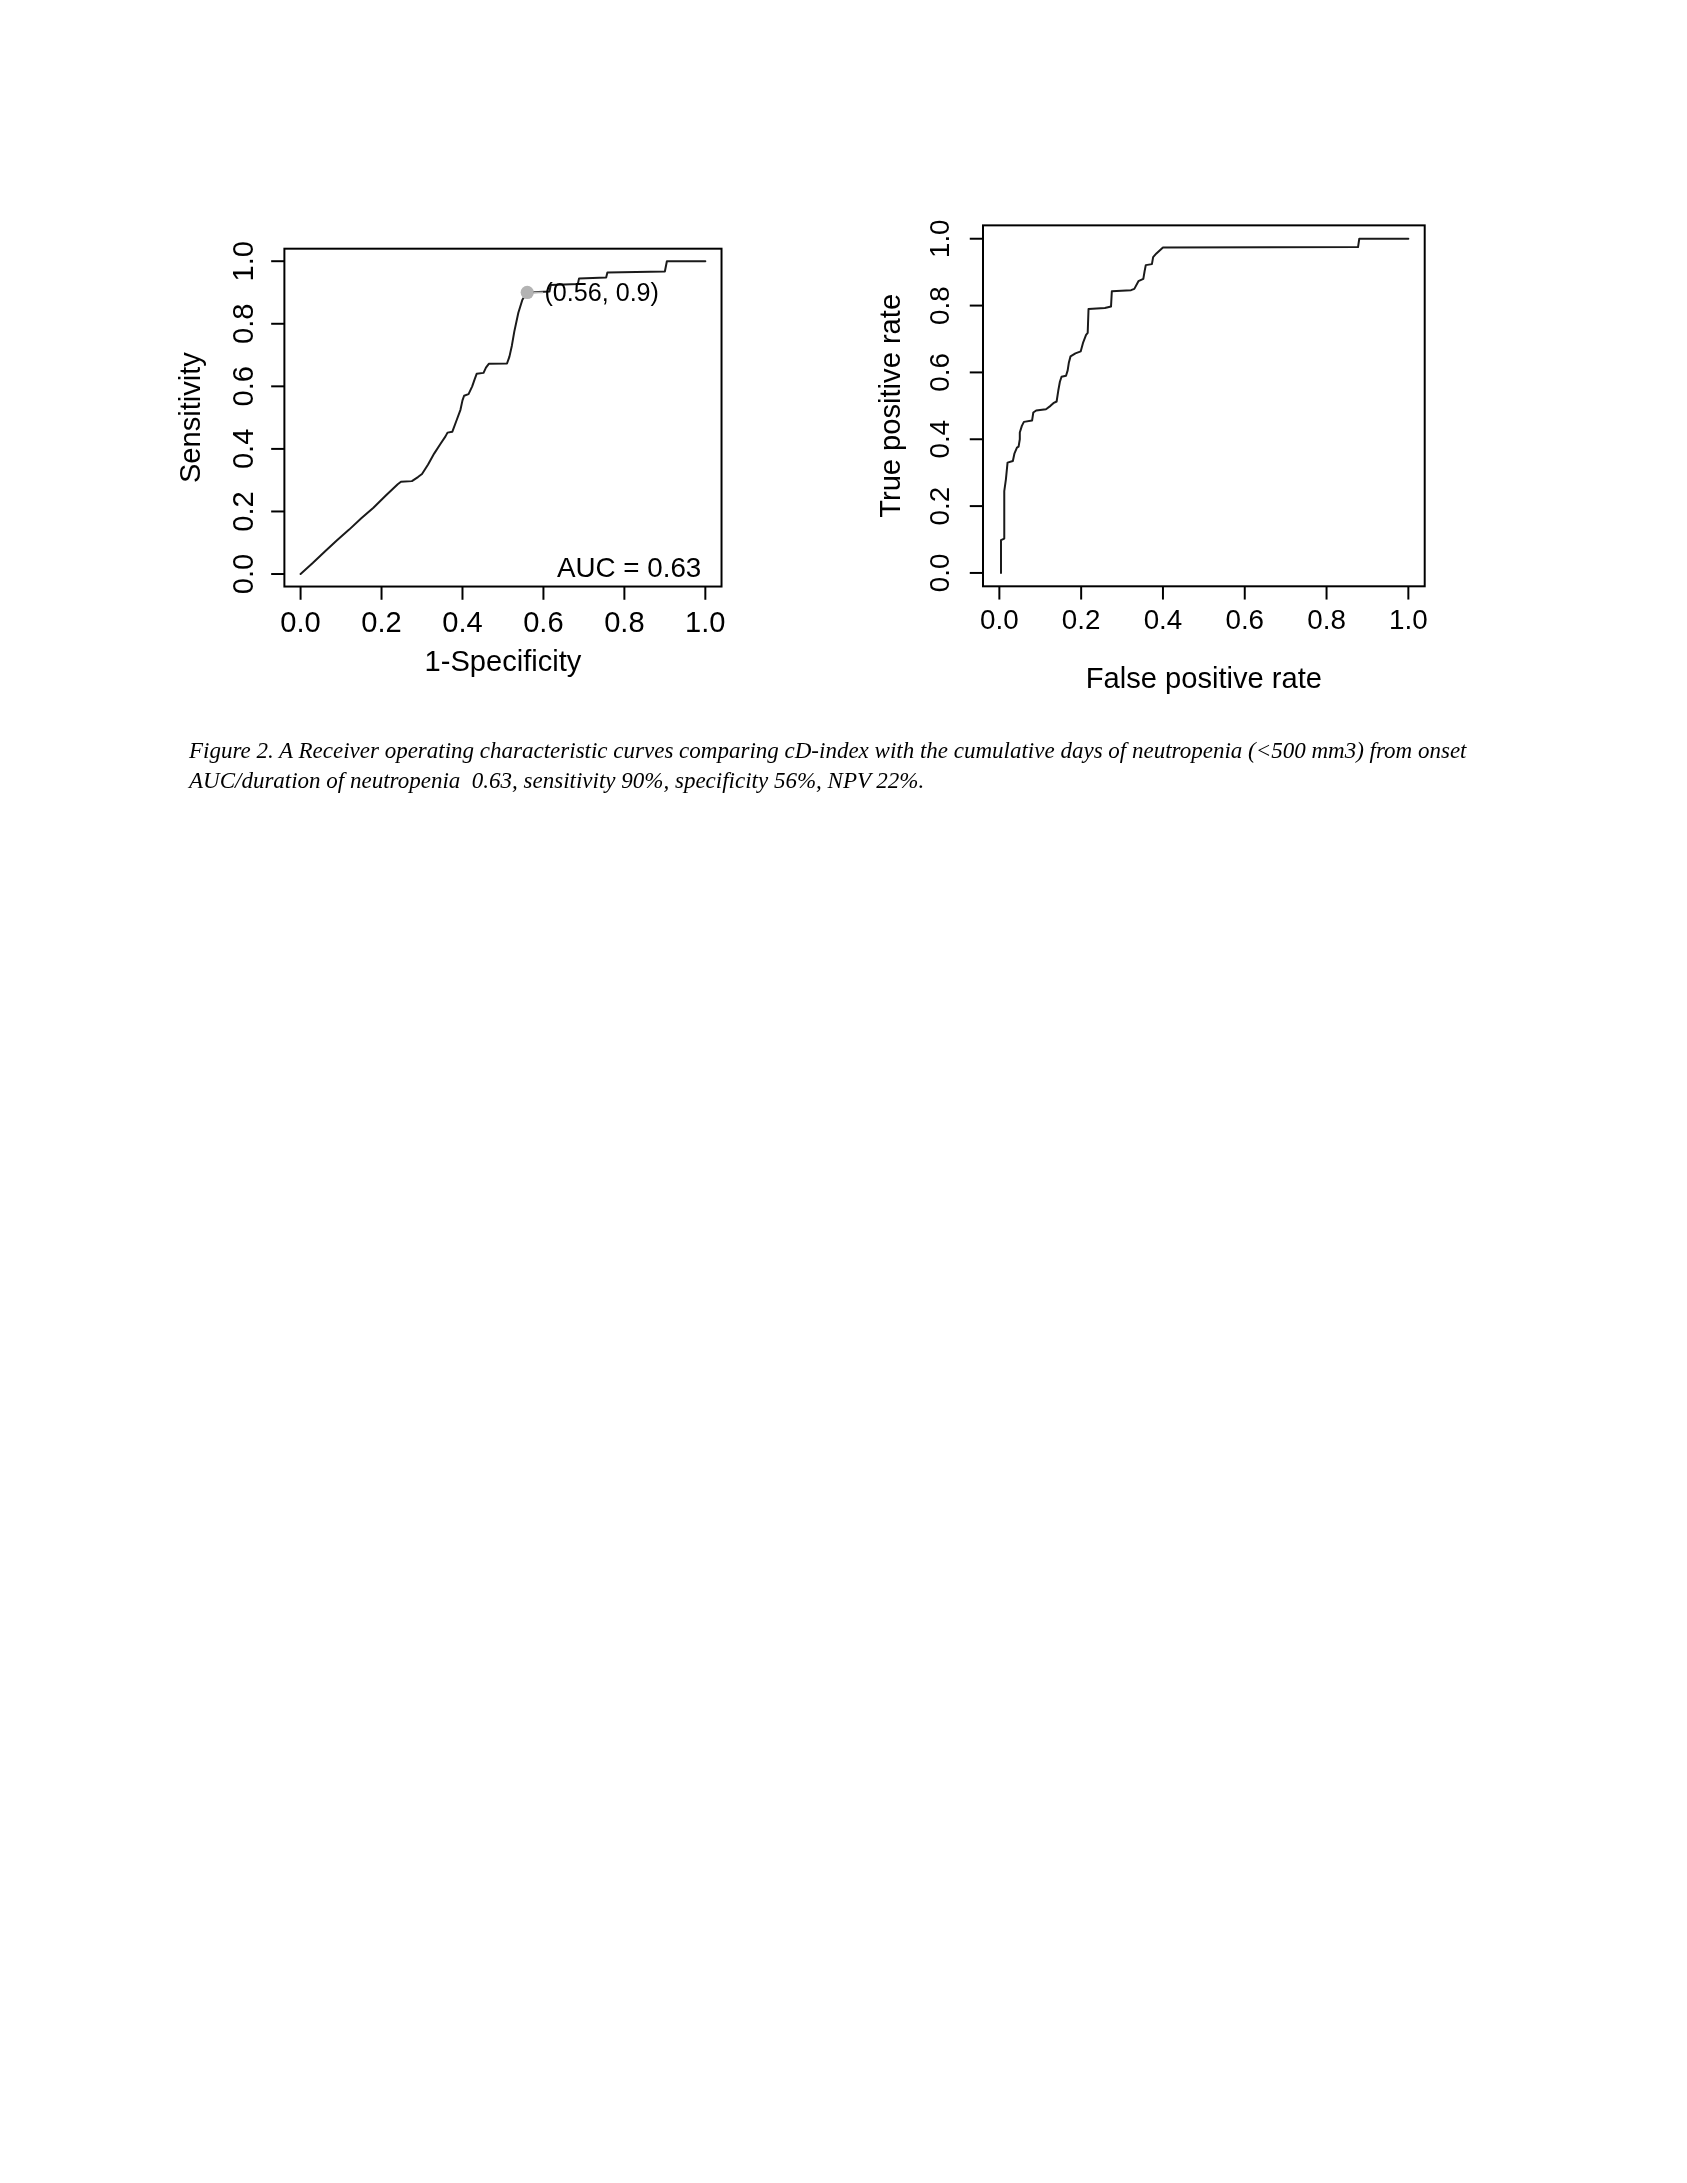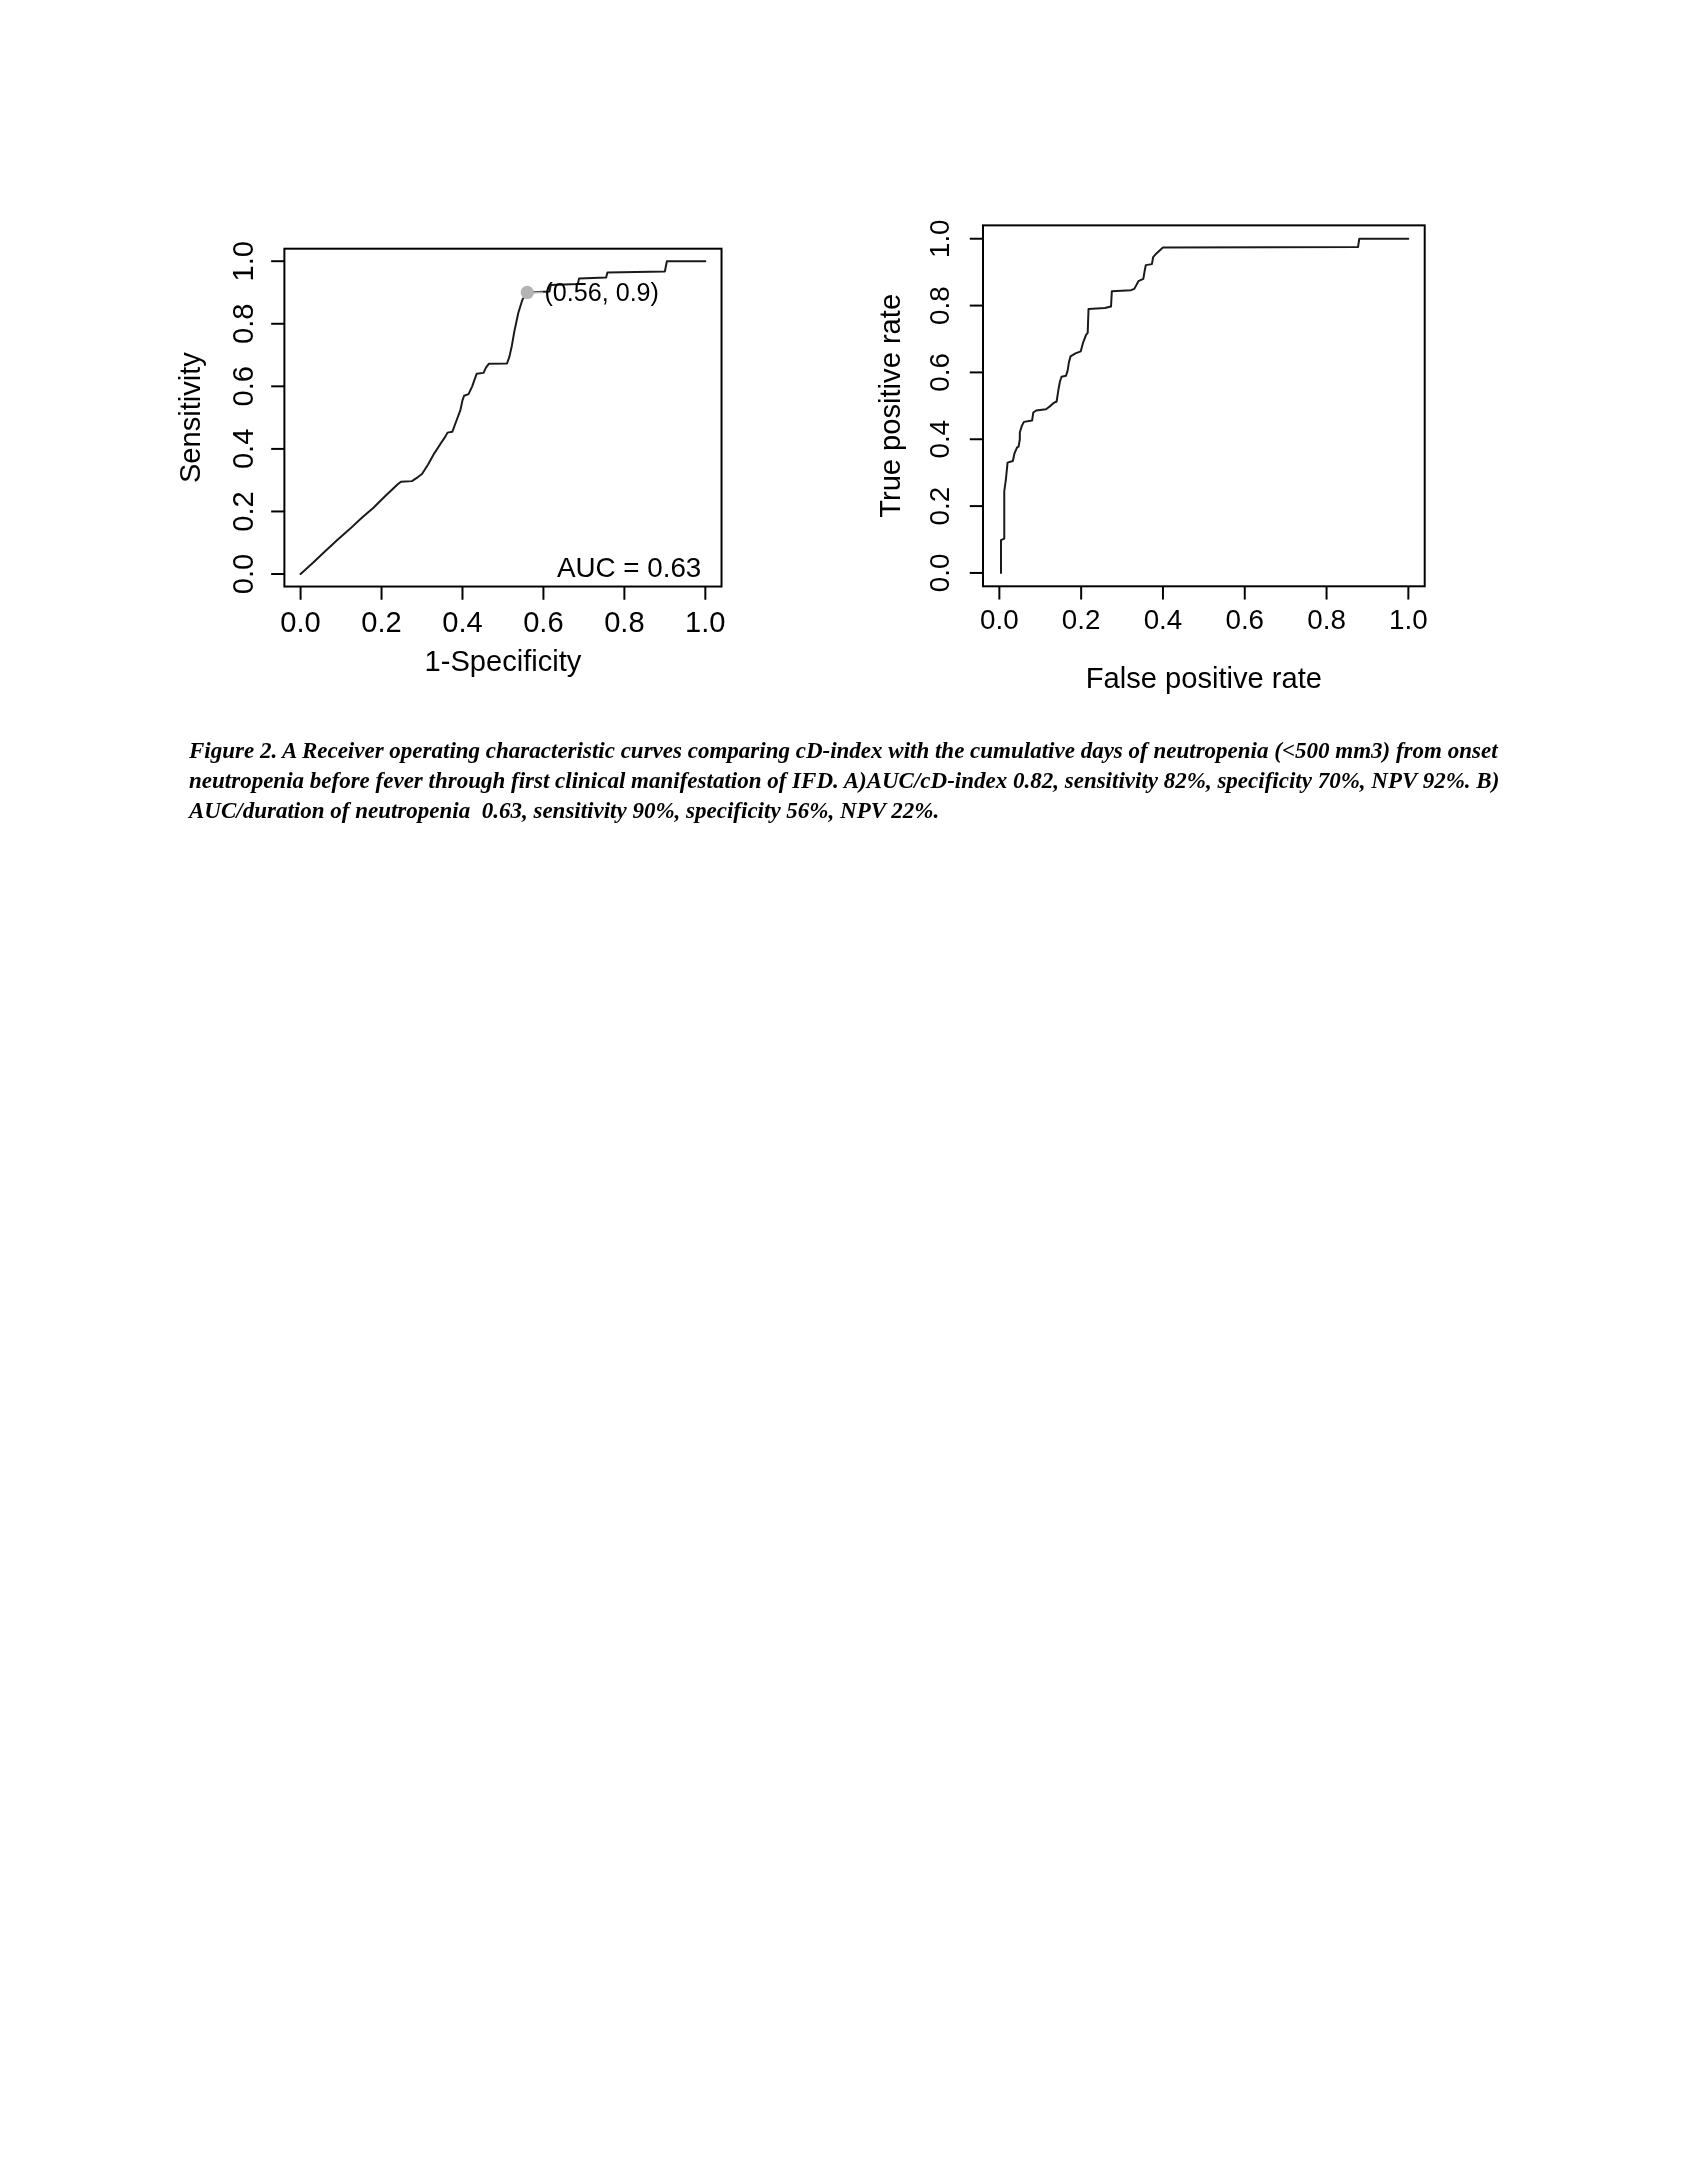--- a/index.html
+++ b/index.html
@@ -4,21 +4,21 @@
 <style>
   html,body{margin:0;padding:0;}
   body{width:1687px;height:2183px;background:#ffffff;position:relative;
        font-family:"Liberation Sans",sans-serif;}
   .page{position:absolute;left:0;top:0;width:1687px;height:2183px;background:#ffffff;}
   svg.chart{position:absolute;overflow:visible;}
   svg.chart text{font-family:"Liberation Sans",sans-serif;}
   #chart-roc-left{left:165px;top:218px;width:582px;height:470px;}
   #chart-roc-right{left:867px;top:195px;width:589px;height:513px;}
   .caption{position:absolute;left:189px;top:736px;
-           font-family:"Liberation Serif",serif;font-style:italic;font-weight:bold;
+           font-family:"Liberation Serif",serif;font-style:italic;font-weight:normal;
            font-size:23px;line-height:30px;color:#000;}
   .cap-line{white-space:pre;}
 </style>
 </head>
 <body>
 
 <div class="page">
 
   <svg class="chart" id="chart-roc-left" viewBox="250 330 880 710">
       <rect x="430.52" y="376.08" width="660.96" height="510.84" fill="none" stroke="#000000" stroke-width="3"></rect>
@@ -81,18 +81,17 @@
       <text transform="translate(1433.28,462) rotate(-90)" text-anchor="middle" font-size="42" fill="#000000">0.8</text>
       <line x1="1485.28" y1="361" x2="1465.28" y2="361" stroke="#000000" stroke-width="3"></line>
       <text transform="translate(1433.28,361) rotate(-90)" text-anchor="middle" font-size="42" fill="#000000">1.0</text>
       <text x="1819" y="1040.2" text-anchor="middle" font-size="44" fill="#000000">False positive rate</text>
       <text transform="translate(1360.28,613.5) rotate(-90)" text-anchor="middle" font-size="44" fill="#000000">True positive rate</text>
       <polyline points="1512.472,866 1512.472,816.51 1517.416,813.985 1517.416,742.275 1519.888,724.6 1522.36,699.35 1530.394,696.825 1532.866,685.21 1536.574,676.625 1539.046,675.11 1540.9,664 1540.9,653.9 1543.99,643.8 1547.08,637.74 1559.44,635.72 1561.294,623.6 1565.62,620.5699999999999 1580.452,618.55 1587.25,613.5 1591.576,609.46 1596.52,606.935 1598.992,590.775 1601.464,577.1400000000001 1603.936,569.565 1610.734,568.05 1613.206,559.97 1615.06,547.85 1617.532,538.76 1624.948,534.2149999999999 1632.982,531.185 1636.69,517.55 1641.016,506.44 1643.488,503.41 1644.724,467.04999999999995 1669.444,465.53499999999997 1678.714,463.515 1679.95,440.285 1708.996,438.77000000000004 1713.94,436.75 1720.12,425.135 1727.536,421.6 1729.3899999999999,410.49 1731.244,400.895 1740.5140000000001,399.38 1742.368,388.77500000000003 1747.312,383.22 1757.2,374.13 2051.986,373.625 2053.84,361 2128,361" fill="none" stroke="#1a1a1a" stroke-width="3" stroke-linejoin="round" stroke-linecap="round"></polyline>
     </svg>
 
   <div class="caption">
     <div class="cap-line">Figure 2. A Receiver operating characteristic curves comparing cD-index with the cumulative days of neutropenia (&lt;500 mm3) from onset</div>
-    <div class="cap-line">neutropenia before fever through first clinical manifestation of IFD. A)AUC/cD-index 0.82, sensitivity 82%, specificity 70%, NPV 92%. B)</div>
     <div class="cap-line">AUC/duration of neutropenia  0.63, sensitivity 90%, specificity 56%, NPV 22%.</div>
   </div>
 
 </div>
 
 
 </body></html>

